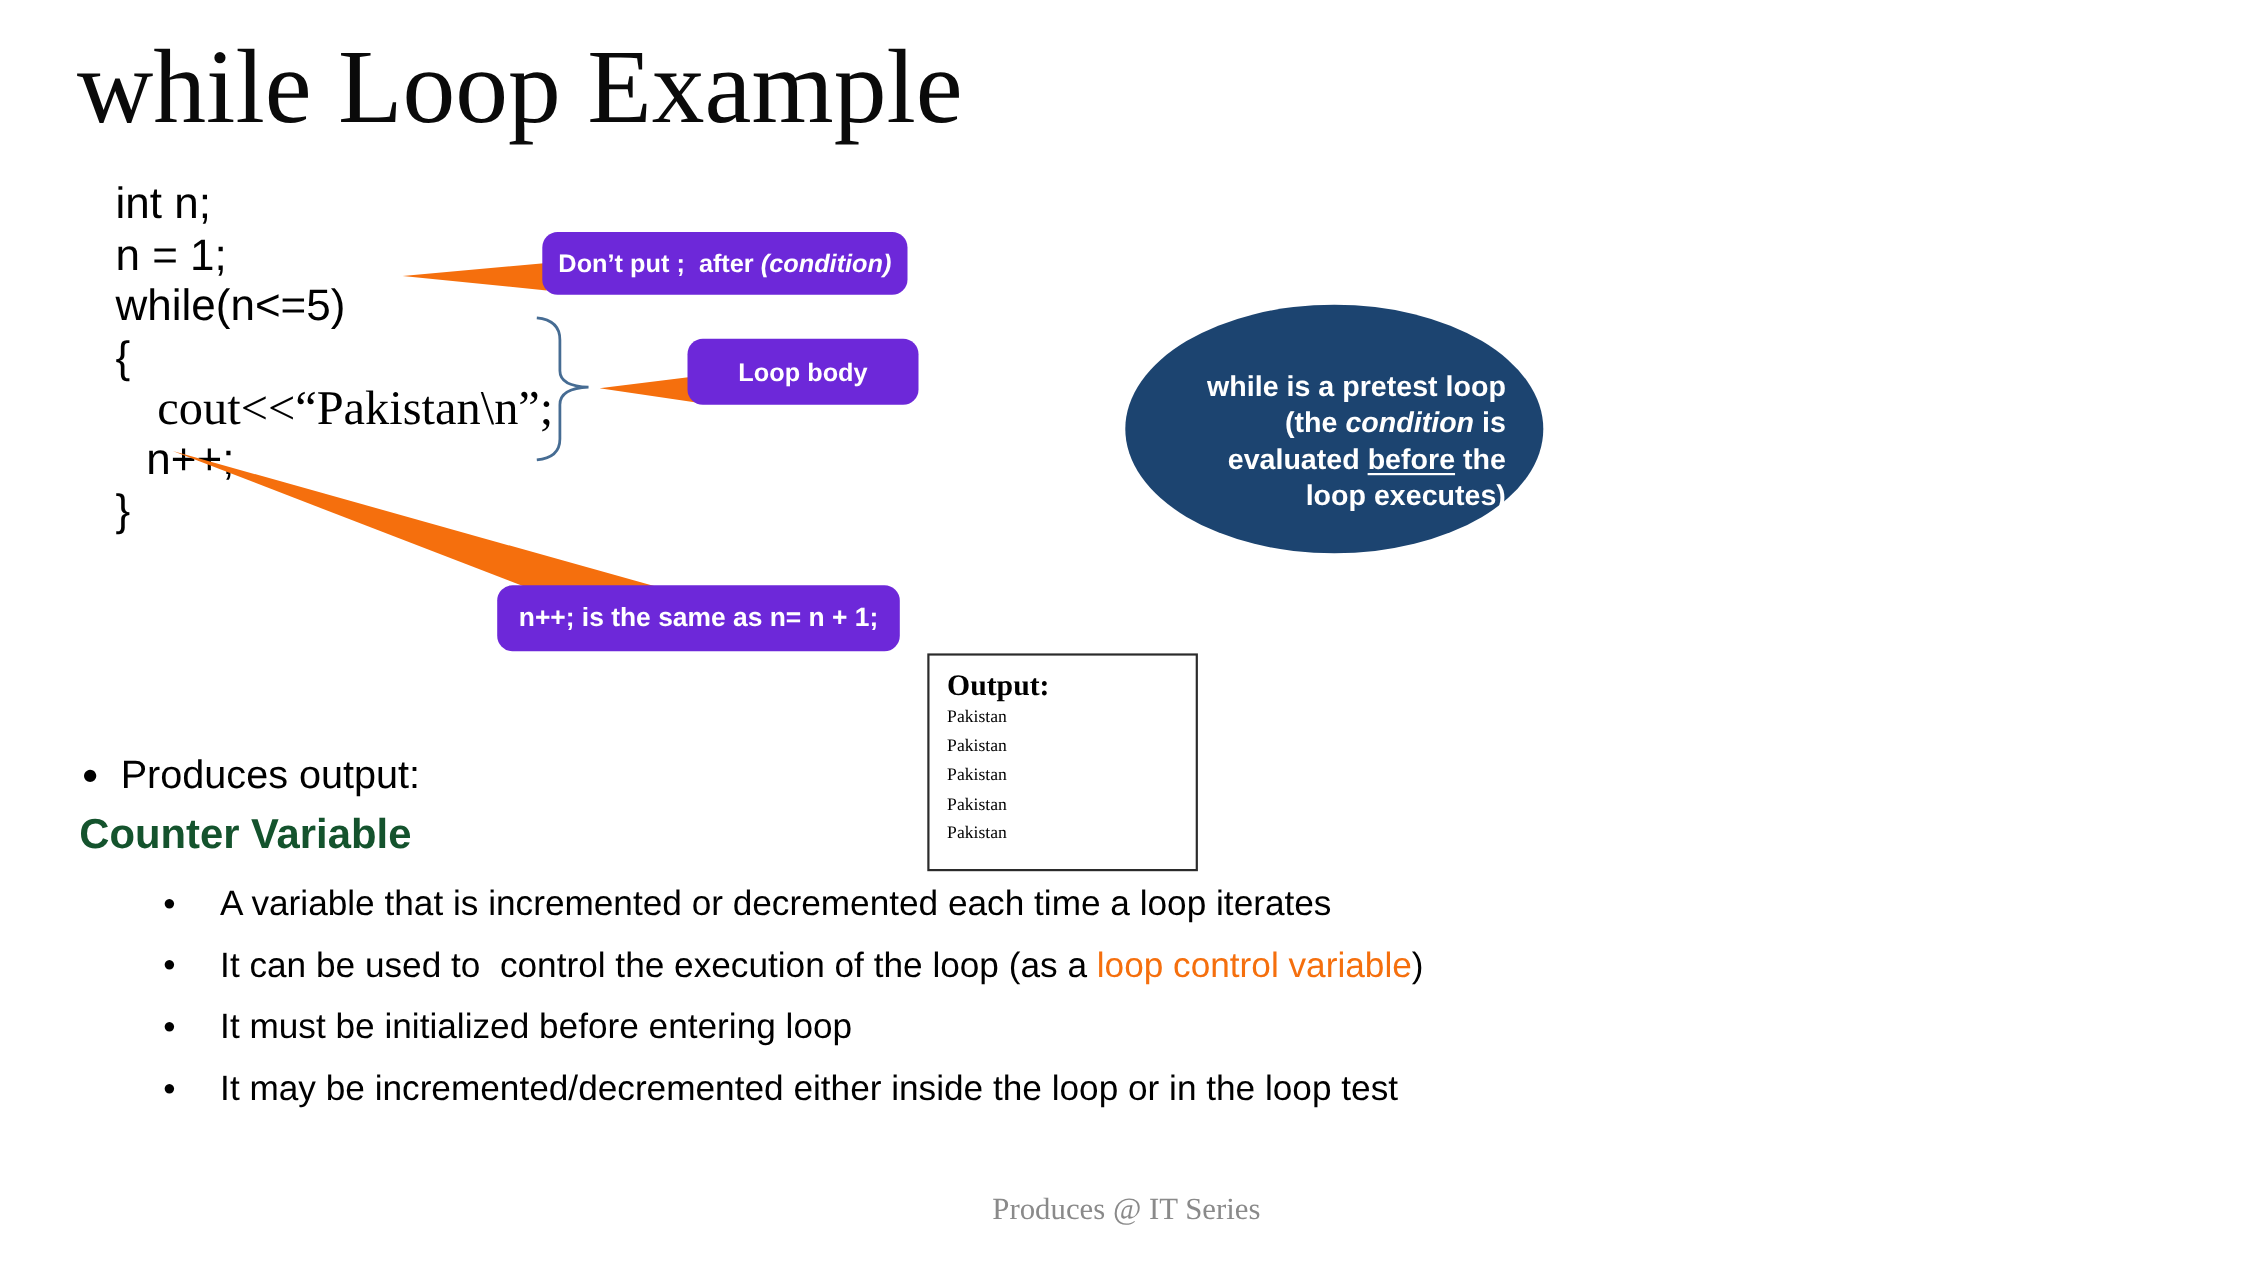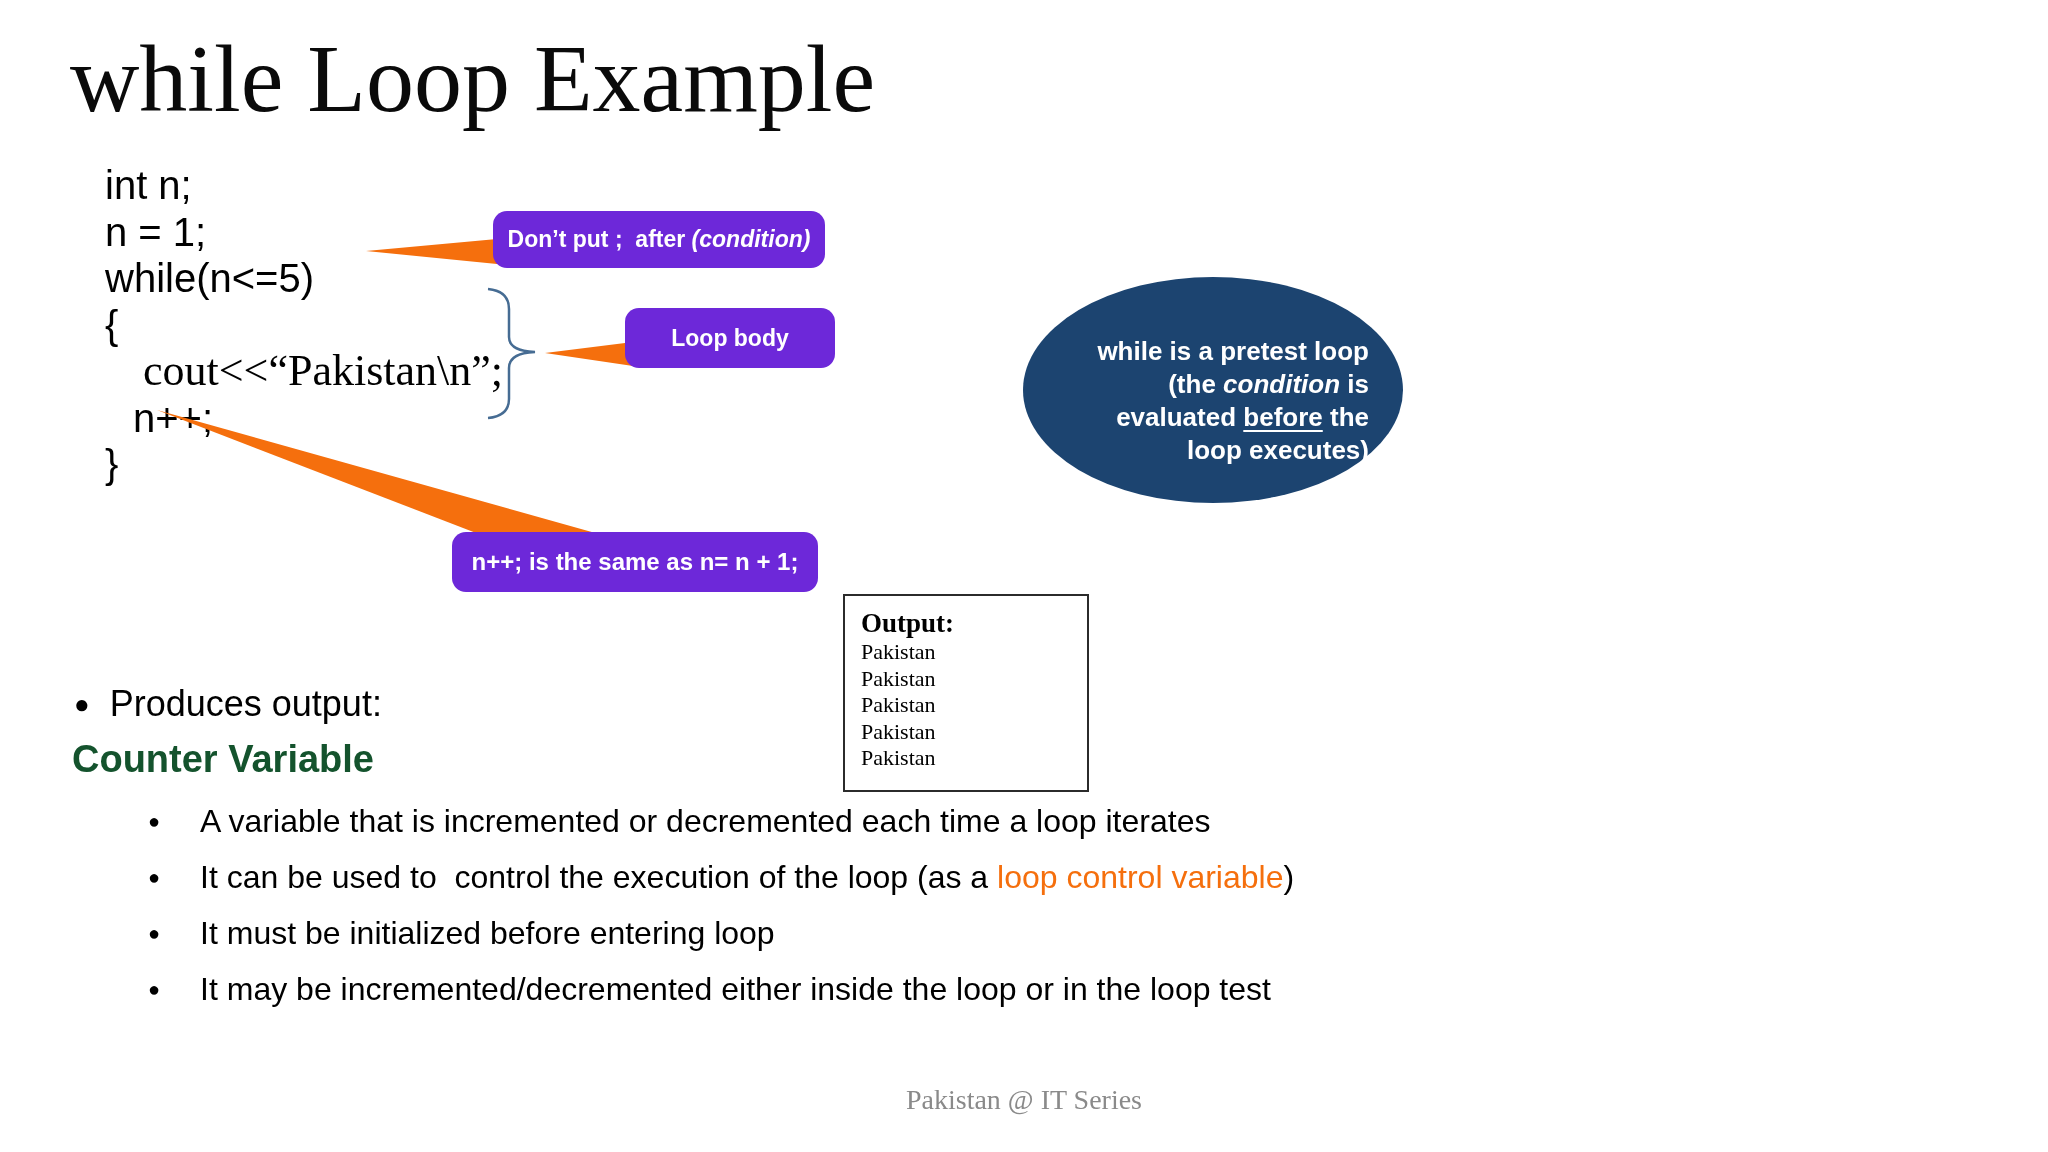--- a/index.html
+++ b/index.html
@@ -34,21 +34,21 @@
   }
   .pretest-ellipse u{text-decoration:underline;text-underline-offset:4px;}
   
   .output-box{
     position:absolute;left:843px;top:568px;width:246px;height:198px;border:2px solid #2b2b2b;
     box-sizing:border-box;padding:12px 0 0 16px;background:#fff;
     font-family:"Liberation Serif",serif;
     margin-top:26px;
   }
   .output-title{font-weight:bold;font-size:27px;line-height:31px;}
-  .output-line{font-size:22px;line-height:26.5px;}
+  .output-line{font-size:16px;line-height:26.5px;}
   
   .bullet-main{position:absolute;left:74px;top:681px;display:flex;align-items:flex-start;}
   .bullet-main .dot{font-size:26px;line-height:46px;}
   .bullet-main .bullet-text{font-size:36px;line-height:46px;margin-left:20px;}
   .counter-heading{position:absolute;left:72px;top:738px;font-size:38px;font-weight:bold;color:#14532d;white-space:nowrap;}
   .sub-bullets{position:absolute;left:148px;top:800px;}
   .sub-bullet{display:flex;align-items:flex-start;margin-bottom:14px;}
   .sub-bullet .dot{font-size:20px;line-height:42px;}
   .sub-bullet .bullet-text{font-size:32px;line-height:42px;margin-left:40px;white-space:pre-wrap;}
   .hl-orange{color:#F56F0D;}
@@ -130,15 +130,15 @@
     <div class="sub-bullet">
       <span class="dot">●</span>
       <span class="bullet-text">It must be initialized before entering loop</span>
     </div>
     <div class="sub-bullet">
       <span class="dot">●</span>
       <span class="bullet-text">It may be incremented/decremented either inside the loop or in the loop test</span>
     </div>
   </div>
 
-  <div class="footer">Pakistan @ IT Series</div>
+  <div class="footer">Produces @ IT Series</div>
 
 </div>
 
 </body></html>

